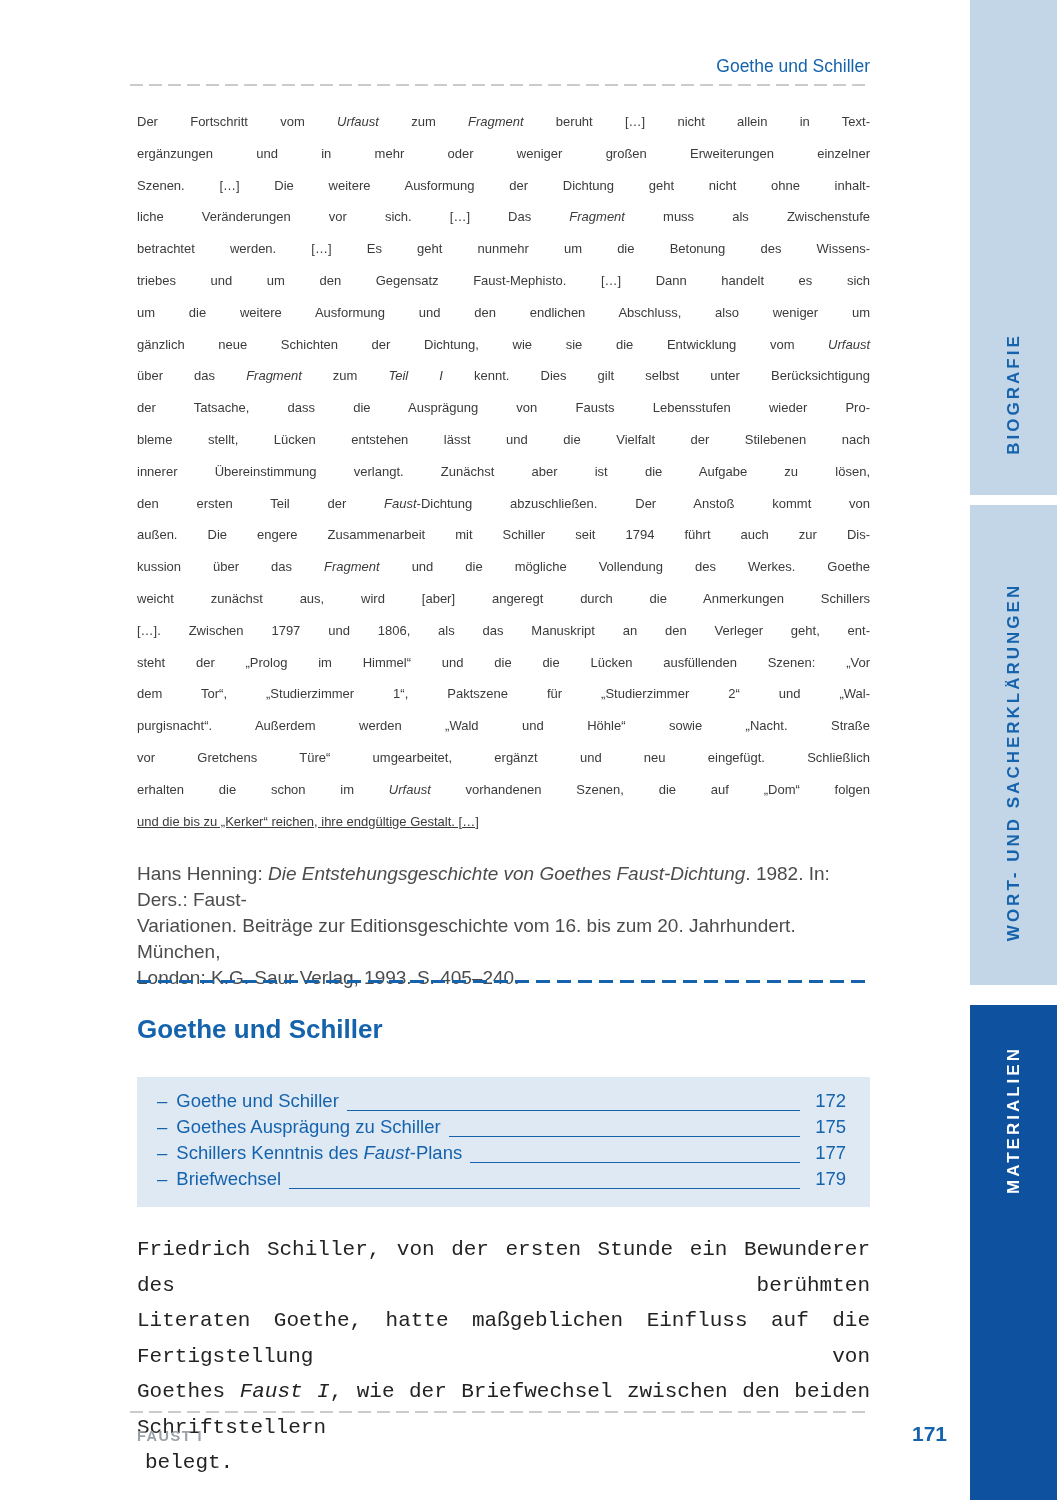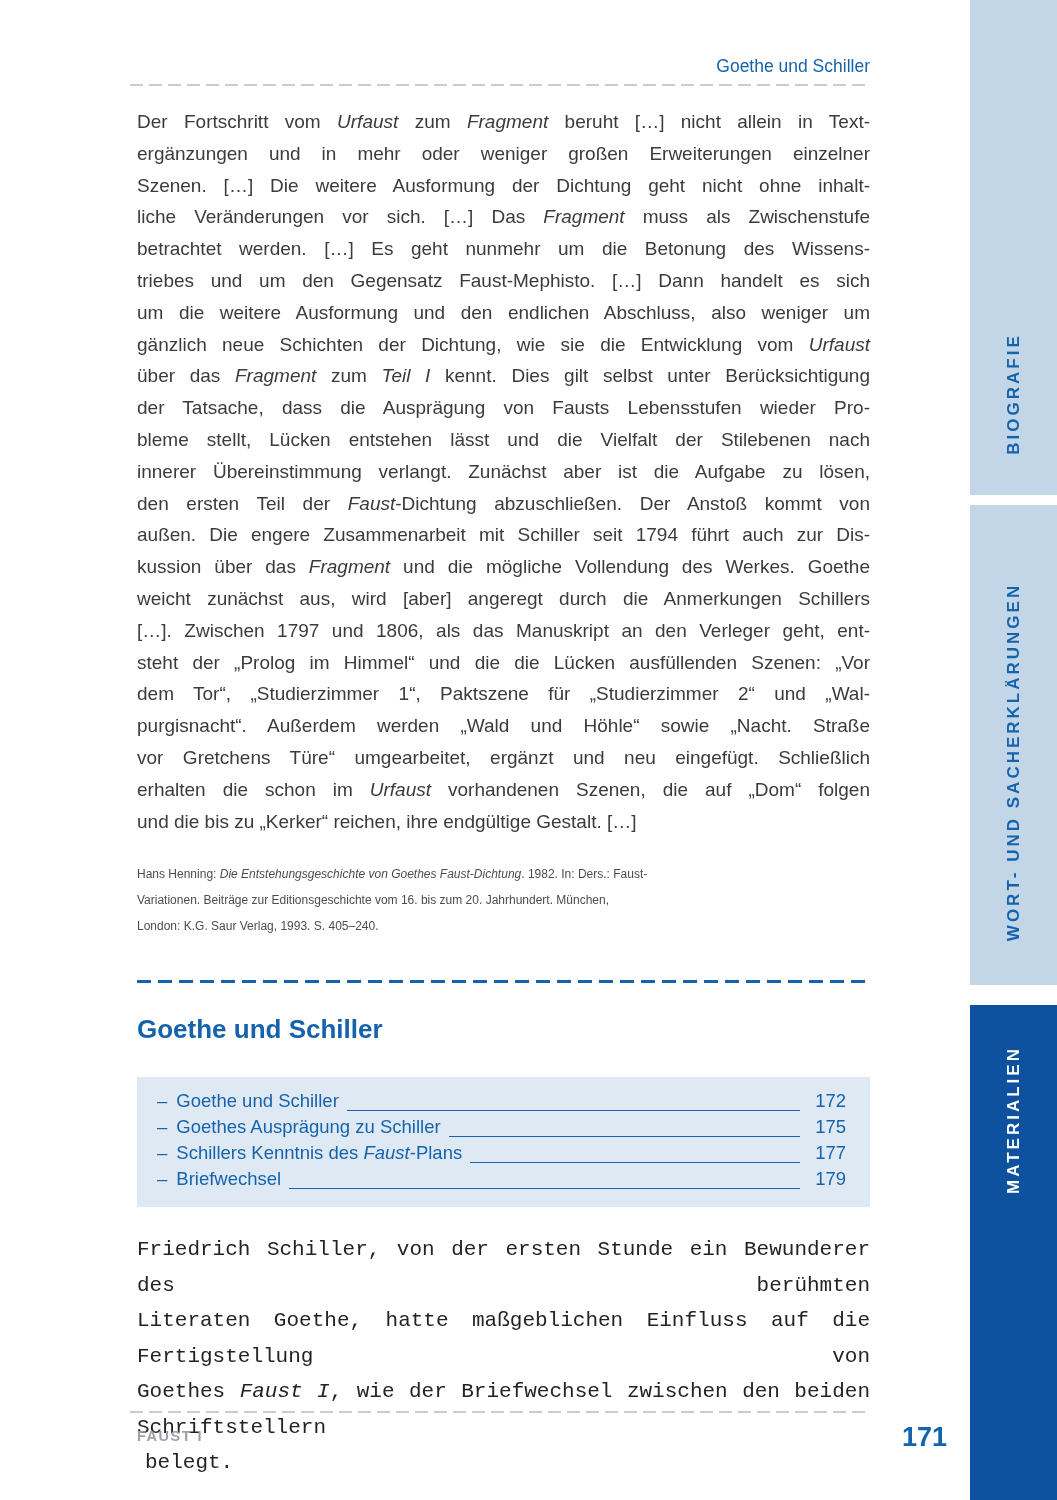--- a/index.html
+++ b/index.html
@@ -13,27 +13,27 @@
   
   .dashrule{position:absolute;height:2px;}
   .dash-gray{background:repeating-linear-gradient(90deg,#cbcbcb 0 13px,transparent 13px 19px);}
   .dash-top{left:130px;top:84px;width:740px;}
   .dash-bottom{left:130px;top:1411px;width:740px;}
   .dash-blue{left:137px;top:980px;width:733px;height:3px;
     background:repeating-linear-gradient(90deg,#1563ac 0 14px,transparent 14px 21px);}
 
   
   .quote{position:absolute;left:137px;top:106px;width:733px;
-    font-size:19px;line-height:31.8px;color:#3b3b3b;}
+    font-size:13px;line-height:31.8px;color:#3b3b3b;}
   .qline{text-align:justify;text-align-last:justify;-moz-text-align-last:justify;white-space:normal;}
-  .qline.last{text-align-last:left;-moz-text-align-last:left;}
+  .qline.last{text-align-last:left;text-decoration:underline;-moz-text-align-last:left;}
 
   
   .cite{position:absolute;left:137px;top:861px;width:733px;
-    font-size:12px;line-height:26px;color:#4c4c4c;}
+    font-size:19px;line-height:26px;color:#4c4c4c;}
 
   
   .heading{position:absolute;left:137px;top:1014px;margin:0;
     font-size:26px;font-weight:bold;color:#1563ac;}
 
   
   .tocbox{position:absolute;left:137px;top:1077px;width:733px;height:130px;
     background:#dfe9f4;box-sizing:border-box;padding:13px 24px 0 20px;}
   .tocrow{display:flex;align-items:baseline;height:26px;
     font-size:18.5px;color:#1563ac;cursor:pointer;}
@@ -44,21 +44,21 @@
   
   .para{position:absolute;left:137px;top:1232px;width:733px;
     font-family:Liberation Mono, monospace;font-size:21px;line-height:35.5px;color:#232323;}
   .pline{text-align:justify;text-align-last:justify;-moz-text-align-last:justify;}
   .pline.last{text-align-last:left;margin-left:8px;-moz-text-align-last:left;}
 
   
   .footer-book{position:absolute;left:137px;top:1428px;
     font-size:14.5px;font-weight:bold;letter-spacing:1.5px;color:#9aa1a8;}
   .footer-page{position:absolute;right:110px;top:1422px;
-    font-size:27px;font-weight:bold;color:#1563ac;}
+    font-size:21px;font-weight:bold;color:#1563ac;}
 
   
   .tab{position:absolute;left:970px;width:87px;}
   .tab-light{background:#c3d6e8;}
   .tab-dark{background:#0e529f;}
   .tab-biografie{top:0;height:495px;}
   .tab-wort{top:505px;height:480px;}
   .tab-materialien{top:1005px;height:495px;}
   .vlabel{position:absolute;left:50%;white-space:nowrap;
     transform:translate(-50%,-50%) rotate(-90deg);

